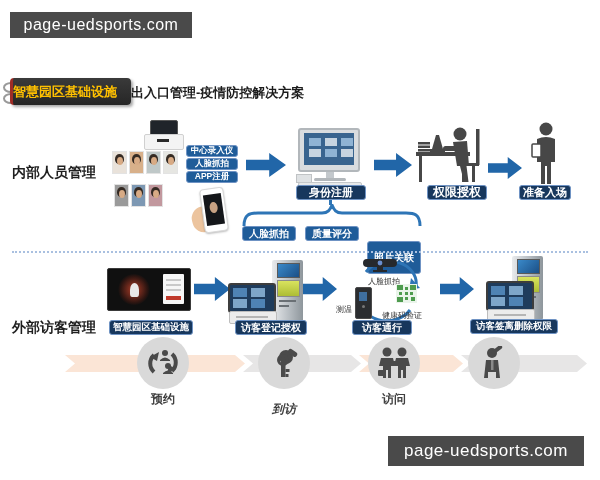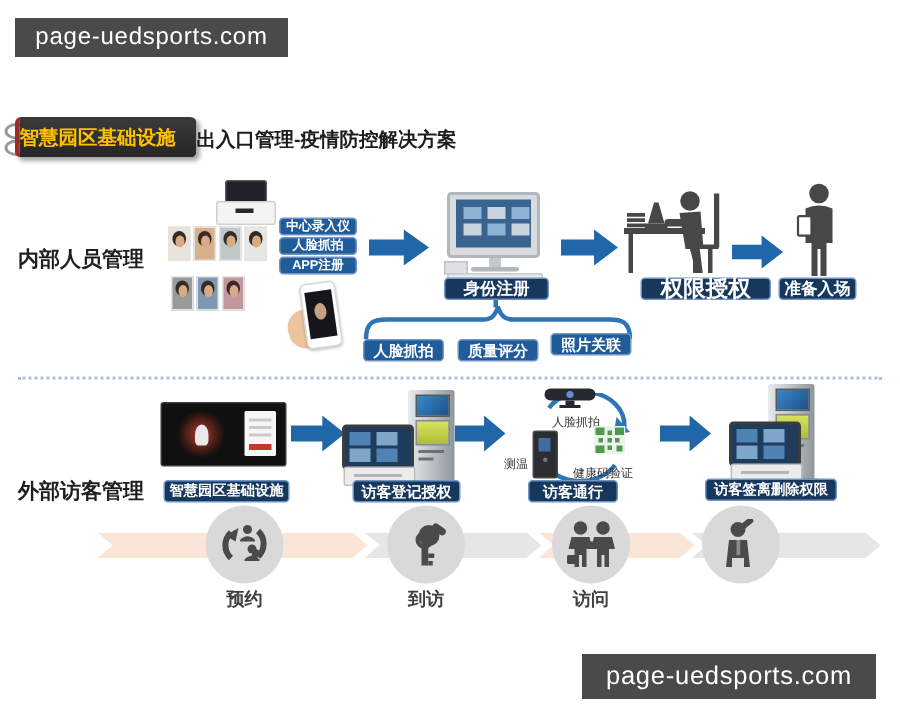--- a/index.html
+++ b/index.html
@@ -173,21 +173,21 @@
     <div class="mkbd"></div>
   </div>
   <div class="pill" style="left:296px;top:185px;width:70px;height:15px;font-size:11px;">身份注册</div>
 
   <div class="abs" style="left:329px;top:200px;width:3px;height:5px;background:#2E75B6;"></div>
   <svg class="abs" style="left:242px;top:204px;" width="180" height="22" viewBox="0 0 180 22">
     <path d="M2,22 C2,10 8,9 16,9 L80,9 C86,9 88,6 90,1 C92,6 94,9 100,9 L164,9 C172,9 178,10 178,22" fill="none" stroke="#2E75B6" stroke-width="3" stroke-linecap="round"></path>
   </svg>
   <div class="pill lt" style="left:242px;top:226px;width:54px;height:15px;">人脸抓拍</div>
   <div class="pill lt" style="left:305px;top:226px;width:54px;height:15px;">质量评分</div>
-  <div class="pill lt" style="left:367px;top:222px;width:54px;height:15px;">照片关联</div>
+  <div class="pill lt" style="left:367px;top:241px;width:54px;height:33px;">照片关联</div>
 
   <div class="abs arrow" style="left:374px;top:153px;width:38px;height:24px;"></div>
 
   <svg class="abs" style="left:416px;top:124px;" width="68" height="62" viewBox="0 0 68 62">
     <g fill="#474747">
       <rect x="2" y="18" width="12" height="2.5"></rect>
         <rect x="2" y="21.5" width="12" height="2.5"></rect>
       <rect x="2" y="25" width="12" height="2.5"></rect>
       <polygon points="20,11 23,11 27,25 16,25"></polygon>
         <rect x="14" y="25" width="15" height="3"></rect>
@@ -196,21 +196,21 @@
       <rect x="27" y="22" width="14" height="5" rx="2.5"></rect>
       <rect x="0" y="28" width="54" height="4"></rect>
       <rect x="3" y="32" width="3" height="26"></rect>
         <rect x="46" y="32" width="3" height="26"></rect>
       <path d="M44 42 L48 58 L52.5 58 L50.5 42 Z"></path>
       <rect x="60" y="5" width="3.5" height="36"></rect>
         <rect x="50" y="39" width="13" height="3"></rect>
       <rect x="56" y="42" width="3" height="16"></rect>
     </g>
   </svg>
-  <div class="pill" style="left:427px;top:185px;width:87px;height:15px;font-size:15px;">权限授权</div>
+  <div class="pill" style="left:427px;top:185px;width:60px;height:15px;font-size:12px;">权限授权</div>
 
   <div class="abs arrow" style="left:488px;top:157px;width:34px;height:22px;"></div>
 
   <svg class="abs" style="left:530px;top:122px;" width="32" height="64" viewBox="0 0 32 64">
     <g fill="#474747">
       <circle cx="16" cy="7" r="6.5"></circle>
       <path d="M7 17 Q16 13 25 17 L25 40 L21 40 L21 62 L17 62 L17 44 L15 44 L15 62 L11 62 L11 40 L7 40 Z"></path>
     </g>
     <rect x="2" y="22" width="9" height="13" rx="1" fill="#fff" stroke="#474747" stroke-width="1.5"></rect>
   </svg>
@@ -345,21 +345,21 @@
       <g fill="#4a4a4a">
         <circle cx="15" cy="7" r="5"></circle>
         <path d="M9 14 L21 14 L23 32 L19 32 L19 26 L11 26 L11 32 L7 32 Z"></path>
         <rect x="19" y="4" width="12" height="4" rx="2" transform="rotate(-38 19 12)"></rect>
         <rect x="14" y="14" width="2.5" height="10" fill="#8a8a8a"></rect>
       </g>
     </svg>
   </div>
 
   <div class="flabel" style="left:133px;top:391px;">预约</div>
-  <div class="flabel" style="left:254px;top:391px;">到访</div>
+  <div class="flabel" style="left:254px;top:401px;font-style:italic;">到访</div>
   <div class="flabel" style="left:364px;top:391px;">访问</div>
 
 
   <div class="abs sitebox" style="left:388px;top:436px;width:196px;height:30px;font-size:17px;">
     <span>page-uedsports.com</span>
   </div>
 
 </div>
 
 </body></html>

